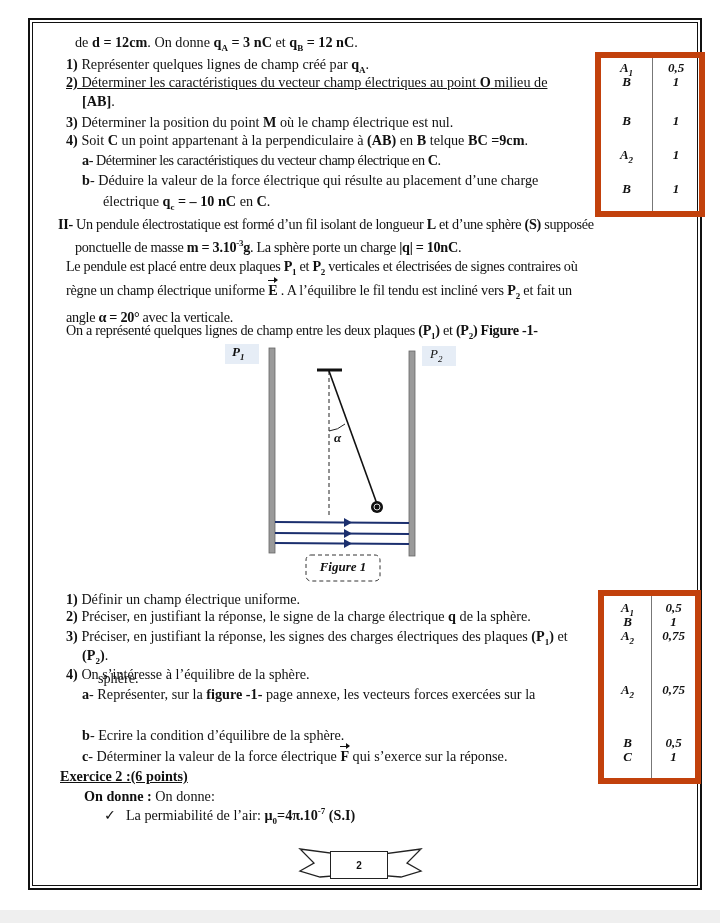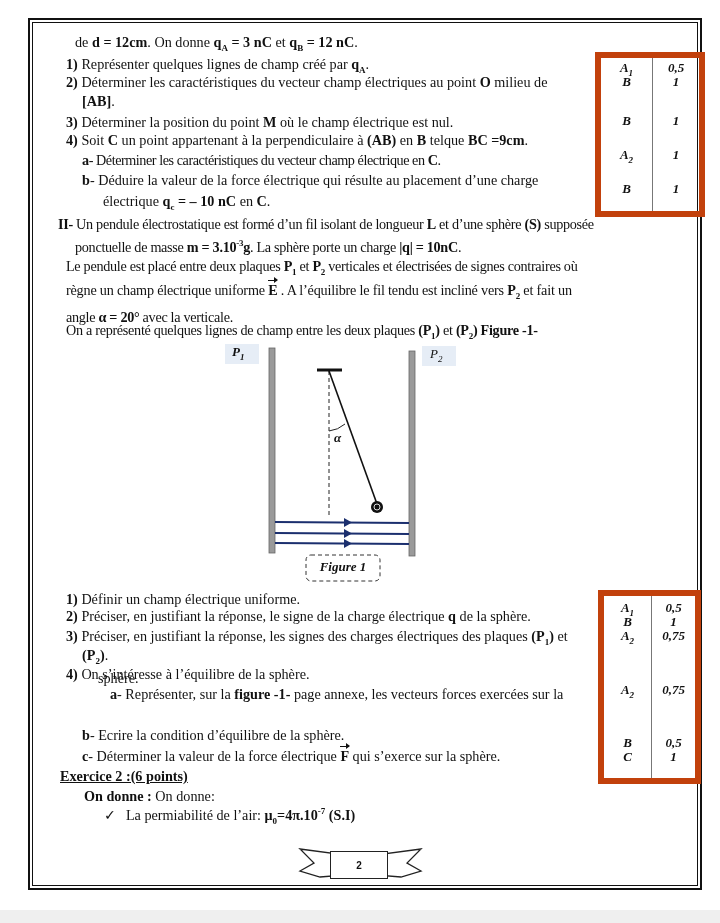--- a/index.html
+++ b/index.html
@@ -53,21 +53,21 @@
 <div class="bottom-bar"></div>
 
 <div class="line" style="left:75px; top:33px;">
   <span>de </span><span class="b">d = 12cm</span><span>. On donne </span><span class="b"><span>q</span><sub>A</sub><span> = 3 nC</span></span><span> et </span><span class="b"><span>q</span><sub>B</sub><span> = 12 nC</span></span><span>.</span>
 </div>
 
 <div class="line" style="left:66px; top:55px;">
   <span class="b">1)</span><span> Représenter quelques lignes de champ créé par </span><span class="b"><span>q</span><sub>A</sub></span><span>.</span>
 </div>
 
-<div class="line" style="left:66px; top:73px;">
+<div class="line" style="left:66px; top:73px;text-decoration:underline;">
   <span class="b">2)</span><span> Déterminer les caractéristiques du vecteur champ électriques au point </span><span class="b">O</span><span> milieu de</span>
 </div>
 <div class="line" style="left:82px; top:92px;">
   <span class="b">[AB]</span><span>.</span>
 </div>
 
 <div class="line" style="left:66px; top:113px;">
   <span class="b">3)</span><span> Déterminer la position du point </span><span class="b">M</span><span> où le champ électrique est nul.</span>
 </div>
 
@@ -158,31 +158,31 @@
 </div>
 <div class="line" style="left:66px; top:627px;">
   <span class="b">3)</span><span> Préciser, en justifiant la réponse, les signes des charges électriques des plaques </span><span class="b"><span>(P</span><sub>1</sub><span>)</span></span><span> et</span>
 </div>
 <div class="line" style="left:82px; top:646px;">
   <span class="b"><span>(P</span><sub>2</sub><span>)</span></span><span>.</span>
 </div>
 <div class="line" style="left:66px; top:665px;">
   <span class="b">4)</span><span> On s’intéresse à l’équilibre de la sphère.</span>
 </div>
-<div class="line" style="left:82px; top:685px;margin-left:28px;">
+<div class="line" style="left:82px; top:685px;">
   <span class="b">a</span><span>- Représenter, sur la </span><span class="b">figure -1-</span><span> page annexe, les vecteurs forces exercées sur la</span>
 </div>
 <div class="line" style="left:98px; top:669px;">
   <span>sphère.</span>
 </div>
 <div class="line" style="left:82px; top:726px;">
   <span class="b">b</span><span>- Ecrire la condition d’équilibre de la sphère.</span>
 </div>
 <div class="line" style="left:82px; top:747px;">
-  <span class="b">c</span><span>- Déterminer la valeur de la force électrique </span><span class="vec">F</span><span> qui s’exerce sur la sphère.</span>
+  <span class="b">c</span><span>- Déterminer la valeur de la force électrique </span><span class="vec">F</span><span> qui s’exerce sur la réponse.</span>
 </div>
 
 <div class="score-table" style="left:598px; top:590px; height:182px;">
   <div class="score-col left" style="width:47px;">
     <div class="cell" style="top:5px;"><span>A</span><sub>1</sub></div>
     <div class="cell" style="top:19px;">B</div>
     <div class="cell" style="top:33px;"><span>A</span><sub>2</sub></div>
     <div class="cell" style="top:87px;"><span>A</span><sub>2</sub></div>
     <div class="cell" style="top:140px;">B</div>
     <div class="cell" style="top:154px;">C</div>

